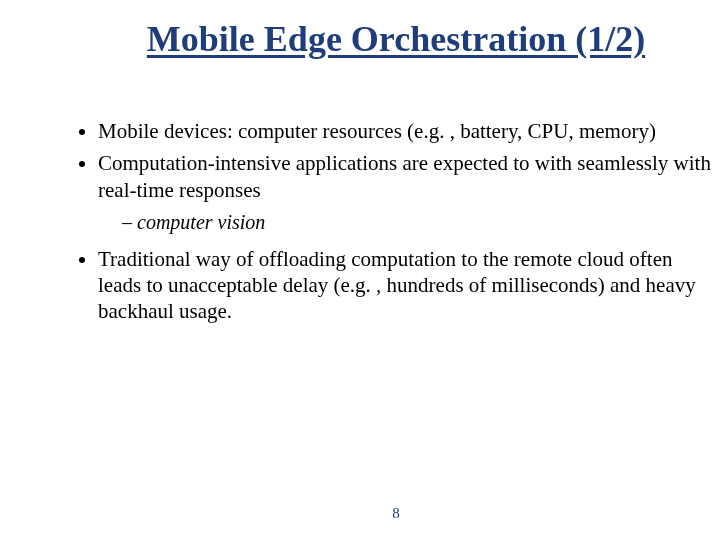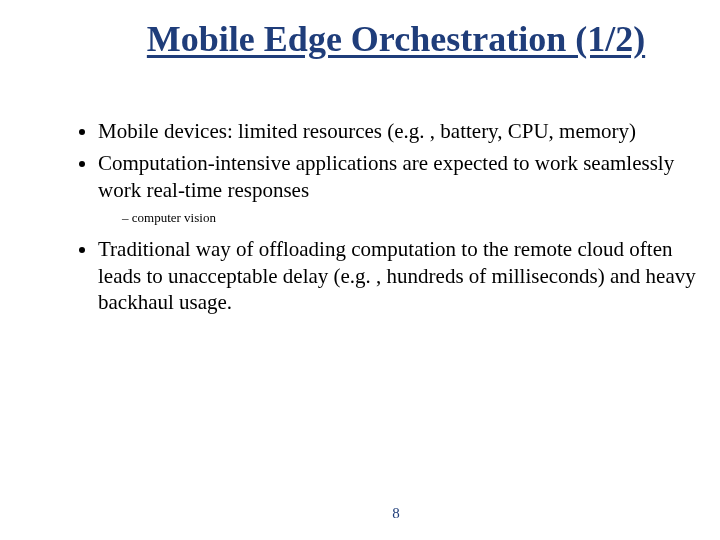--- a/index.html
+++ b/index.html
@@ -43,22 +43,23 @@
     font-size: 21px;
     line-height: 1.25;
   }
   ul.level1 > li {
     margin-bottom: 6px;
   }
   ul.level2 {
     list-style-type: none;
     margin: 6px 0 10px 0;
     padding-left: 24px;
-    font-size: 13px;
+    font-size: 20px;
     line-height: 1.35;
+    font-style: italic;
   }
   ul.level2 > li::before {
     content: "– ";
   }
   ul.level2 > li {
     margin-bottom: 2px;
   }
   .page-number {
     position: absolute;
     bottom: 18px;
@@ -72,24 +73,24 @@
 </head>
 <body>
 
 <div class="slide">
 
   <div class="title">Mobile Edge Orchestration (1/2)</div>
 
   <div class="body">
     <ul class="level1">
       <li>
-        <span>Mobile devices: limited resources (e.g. , battery, CPU, memory)</span>
+        <span>Mobile devices: computer resources (e.g. , battery, CPU, memory)</span>
       </li>
       <li>
-        <span>Computation-intensive applications are expected to work seamlessly work real-time responses</span>
+        <span>Computation-intensive applications are expected to with seamlessly with real-time responses</span>
         <ul class="level2">
           <li><span>computer vision</span></li>
         </ul>
       </li>
       <li>
         <span>Traditional way of offloading computation to the remote cloud often leads to unacceptable delay (e.g. , hundreds of milliseconds) and heavy backhaul usage.</span>
       </li>
     </ul>
   </div>
 

